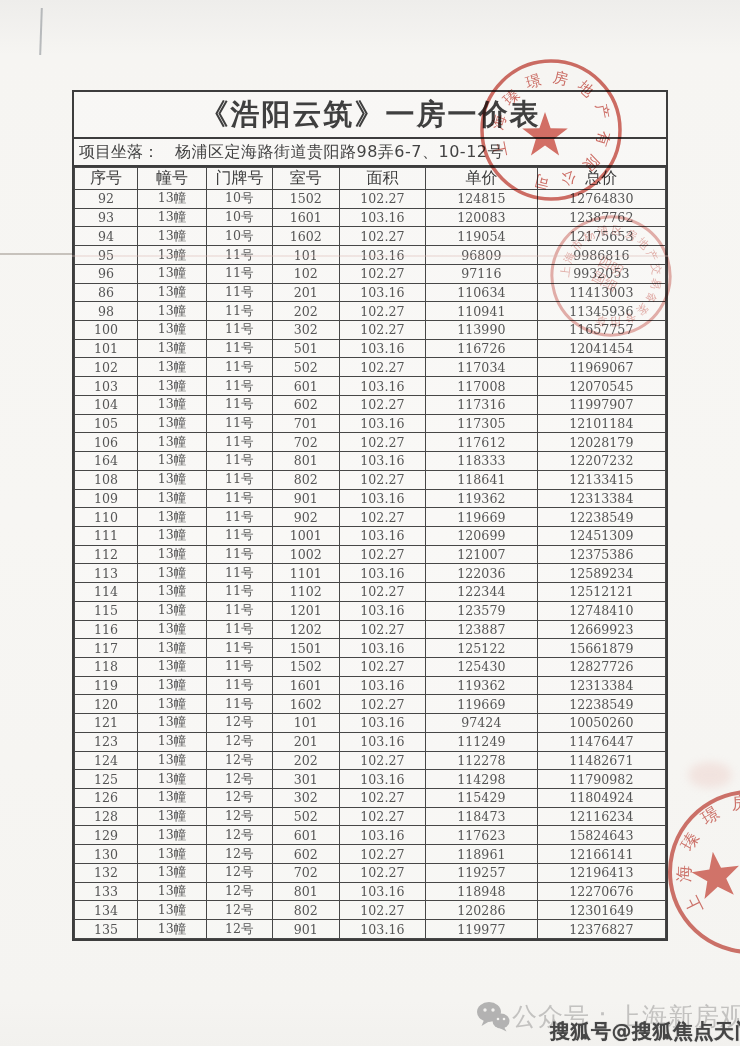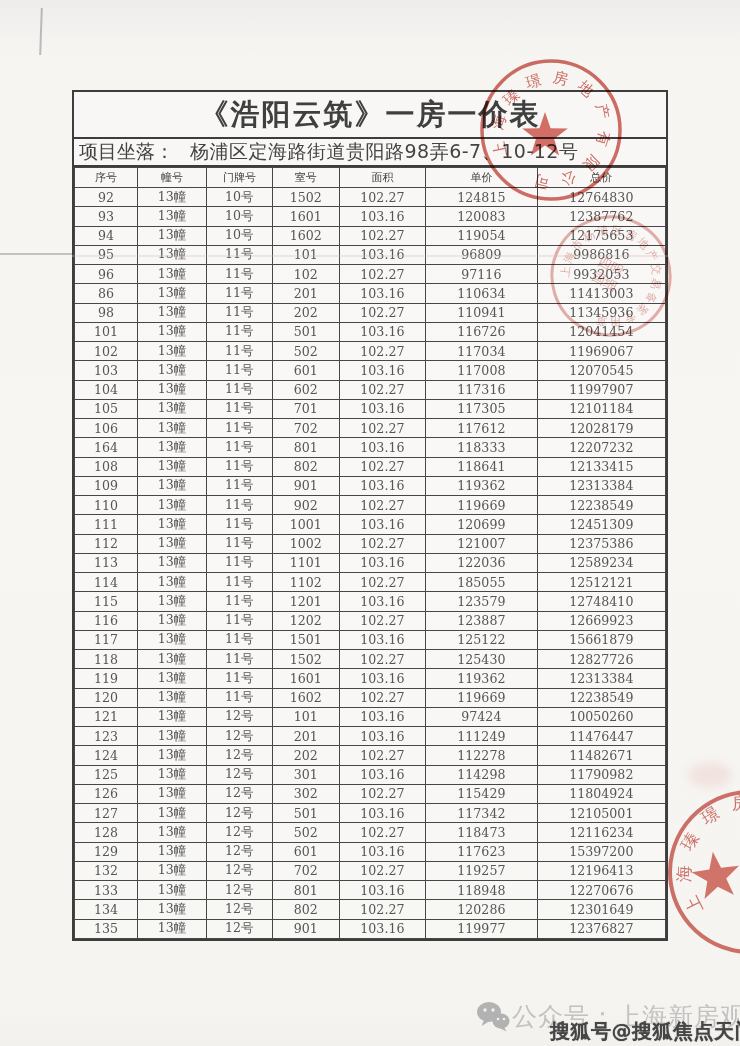--- a/index.html
+++ b/index.html
@@ -20,34 +20,34 @@
   .title-row{
     height:45px;box-sizing:content-box;
     border-bottom:2px solid #3d3d3d;
     display:flex;align-items:center;justify-content:center;
     font-family:"DejaVu Serif","Liberation Serif",serif;
     font-size:29px;font-weight:bold;color:#3f3f3f;letter-spacing:2px;
   }
   .loc-row{
     height:26px;border-bottom:2px solid #3d3d3d;
     display:flex;align-items:center;
-    font-size:19px;color:#434343;padding-left:5px;
+    font-size:16px;color:#434343;padding-left:5px;
   }
   .loc-row .loc-value{margin-left:16px;letter-spacing:0.5px;}
   table.price{
     width:100%;height:calc(100% - 75px);
     border-collapse:collapse;table-layout:fixed;
   }
   table.price th,table.price td{
     border:1px solid #474747;
     text-align:center;vertical-align:middle;
     padding:0;overflow:hidden;white-space:nowrap;
   }
   table.price th{
-    font-size:11px;font-weight:normal;color:#3e3e3e;height:19px;
+    font-size:16px;font-weight:normal;color:#3e3e3e;height:19px;
   }
   table.price td{
     font-family:"DejaVu Serif","Liberation Serif",serif;
     font-size:12.6px;color:#555;
   }
   col.c0{width:10.7%}col.c1{width:11.6%}col.c2{width:11.2%}
   col.c3{width:11.3%}col.c4{width:14.6%}col.c5{width:18.9%}col.c6{width:21.7%}
   
   .stamp{position:absolute;mix-blend-mode:multiply;pointer-events:none;}
   .seal-ring{fill:none;stroke:#c5463c;stroke-width:3.5px;}
@@ -166,20 +166,29 @@
           <tr>
             <td>98</td>
             <td>13幢</td>
             <td>11号</td>
             <td>202</td>
             <td>102.27</td>
             <td>110941</td>
             <td>11345936</td>
           </tr>
           <tr>
+            <td>100</td>
+            <td>13幢</td>
+            <td>11号</td>
+            <td>302</td>
+            <td>102.27</td>
+            <td>113990</td>
+            <td>11657757</td>
+          </tr>
+          <tr>
             <td>101</td>
             <td>13幢</td>
             <td>11号</td>
             <td>501</td>
             <td>103.16</td>
             <td>116726</td>
             <td>12041454</td>
           </tr>
           <tr>
             <td>102</td>
@@ -288,21 +297,21 @@
             <td>103.16</td>
             <td>122036</td>
             <td>12589234</td>
           </tr>
           <tr>
             <td>114</td>
             <td>13幢</td>
             <td>11号</td>
             <td>1102</td>
             <td>102.27</td>
-            <td>185055</td>
+            <td>122344</td>
             <td>12512121</td>
           </tr>
           <tr>
             <td>115</td>
             <td>13幢</td>
             <td>11号</td>
             <td>1201</td>
             <td>103.16</td>
             <td>123579</td>
             <td>12748410</td>
@@ -391,45 +400,45 @@
           <tr>
             <td>126</td>
             <td>13幢</td>
             <td>12号</td>
             <td>302</td>
             <td>102.27</td>
             <td>115429</td>
             <td>11804924</td>
           </tr>
           <tr>
-            <td>127</td>
-            <td>13幢</td>
-            <td>12号</td>
-            <td>501</td>
-            <td>103.16</td>
-            <td>117342</td>
-            <td>12105001</td>
-          </tr>
-          <tr>
             <td>128</td>
             <td>13幢</td>
             <td>12号</td>
             <td>502</td>
             <td>102.27</td>
             <td>118473</td>
             <td>12116234</td>
           </tr>
           <tr>
             <td>129</td>
             <td>13幢</td>
             <td>12号</td>
             <td>601</td>
             <td>103.16</td>
             <td>117623</td>
-            <td>15397200</td>
+            <td>15824643</td>
+          </tr>
+          <tr>
+            <td>130</td>
+            <td>13幢</td>
+            <td>12号</td>
+            <td>602</td>
+            <td>102.27</td>
+            <td>118961</td>
+            <td>12166141</td>
           </tr>
           <tr>
             <td>132</td>
             <td>13幢</td>
             <td>12号</td>
             <td>702</td>
             <td>102.27</td>
             <td>119257</td>
             <td>12196413</td>
           </tr>

